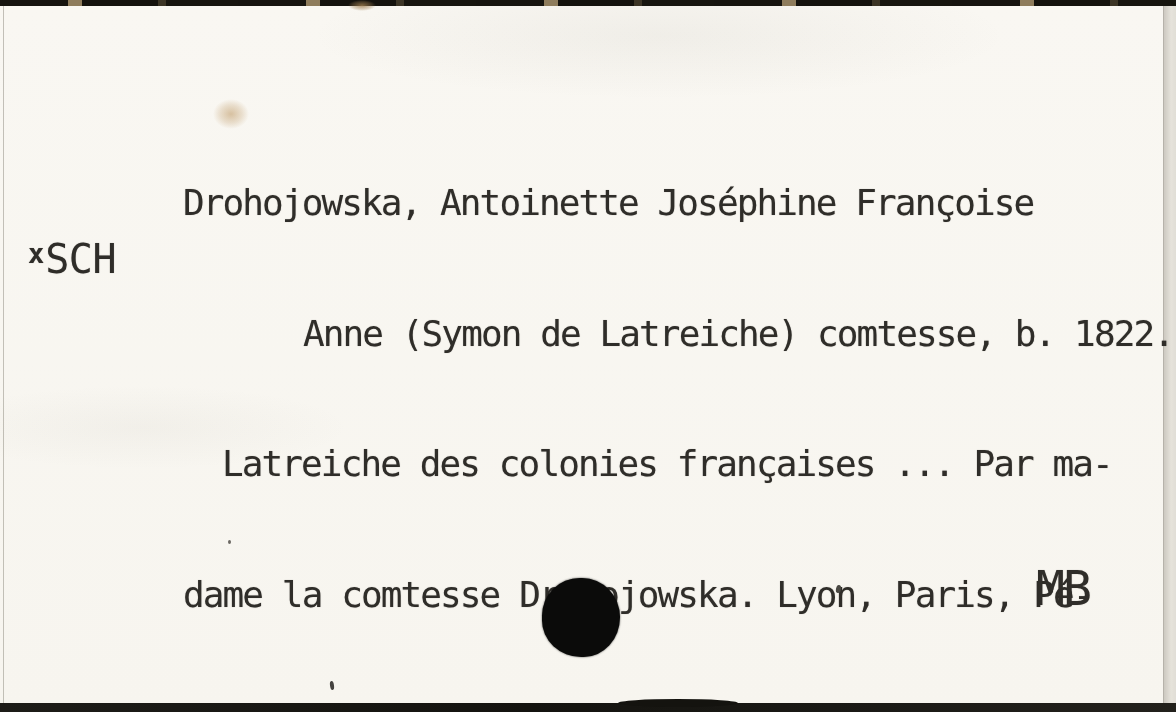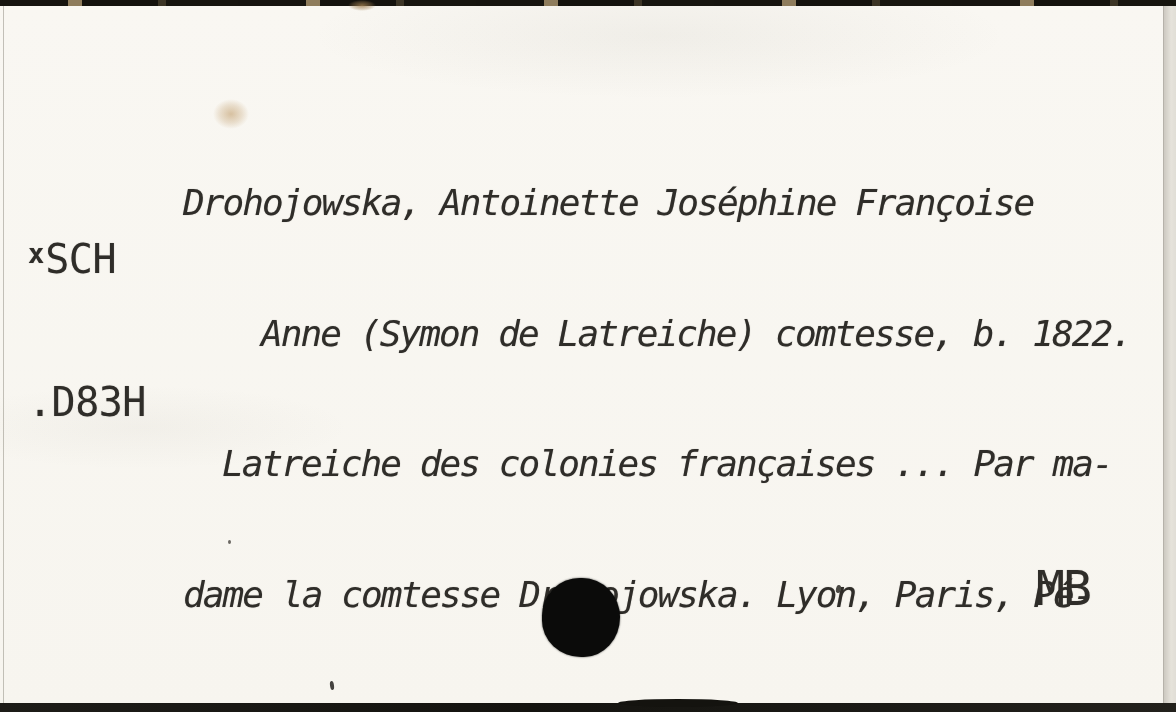--- a/index.html
+++ b/index.html
@@ -63,22 +63,22 @@
     display: inline-block;
     position: relative; top: -10px;
     font-size: 27px; font-weight: bold;
     margin-right: 1px;
     letter-spacing: 0;
   }
   .body-text {
     position: absolute; left: 183px; top: 94px; width: 990px;
     font-size: 36px; line-height: 43.5px; letter-spacing: -1.9px;
   }
-  .ln { min-height: 43.5px; font-style: italic; }
-  .ind-author { padding-left: 78px; }
+  .ln { min-height: 43.5px; }
+  .ind-author { padding-left: 78px; text-align: right; }
   .ind-para   { padding-left: 39px; }
   .initials {
     position: absolute; left: 1036px; top: 567px;
     font-size: 48px; line-height: 43.5px; letter-spacing: -1.9px;
   }
   
   .hole-punch {
     position: absolute; left: 542px; top: 578px;
     width: 78px; height: 79px;
     background: #0b0b0a;
@@ -118,21 +118,20 @@
 
 <div class="scan">
 
   <div class="top-edge"></div>
   <div class="left-edge-line"></div>
   <div class="right-edge-strip"></div>
   <div class="edge-stain"></div>
 
   <div class="call-number tw">
     <div class="cn-line"><span class="cn-mark">x</span><span>SCH</span></div>
-    <div class="cn-line">.D83H</div>
   </div>
 
   <div class="body-text tw">
     <div class="ln">Drohojowska, Antoinette Joséphine Françoise</div>
     <div class="ln ind-author">Anne (Symon de Latreiche) comtesse, b. 1822.</div>
     <div class="ln ind-para">Latreiche des colonies françaises ... Par ma-</div>
     <div class="ln">dame la comtesse Drohojowska. Lyon, Paris, Pé-</div>
     <div class="ln">risse frères, imprimeurs libraires, 1853.</div>
     
     

